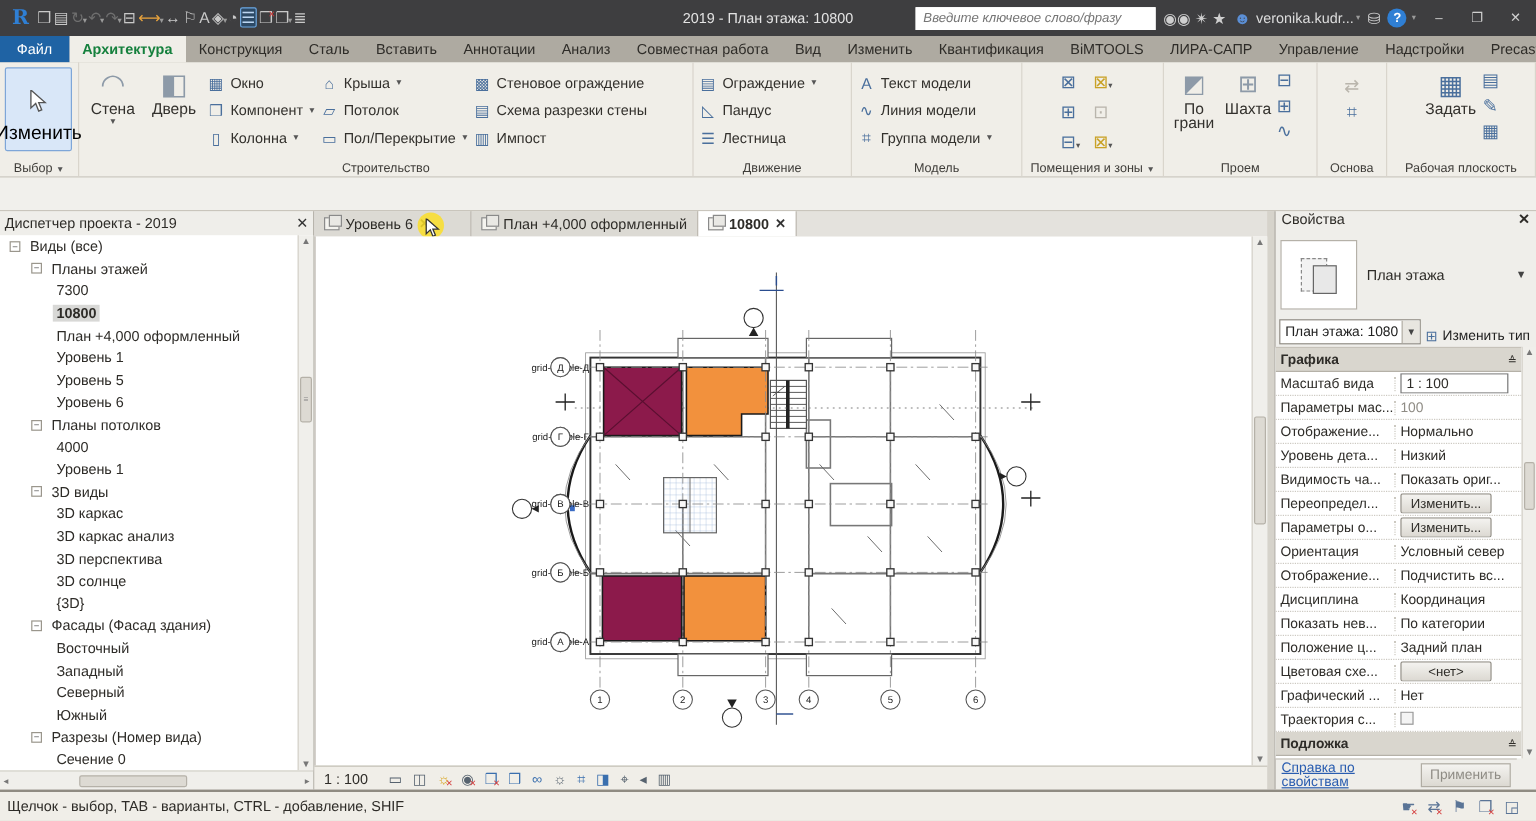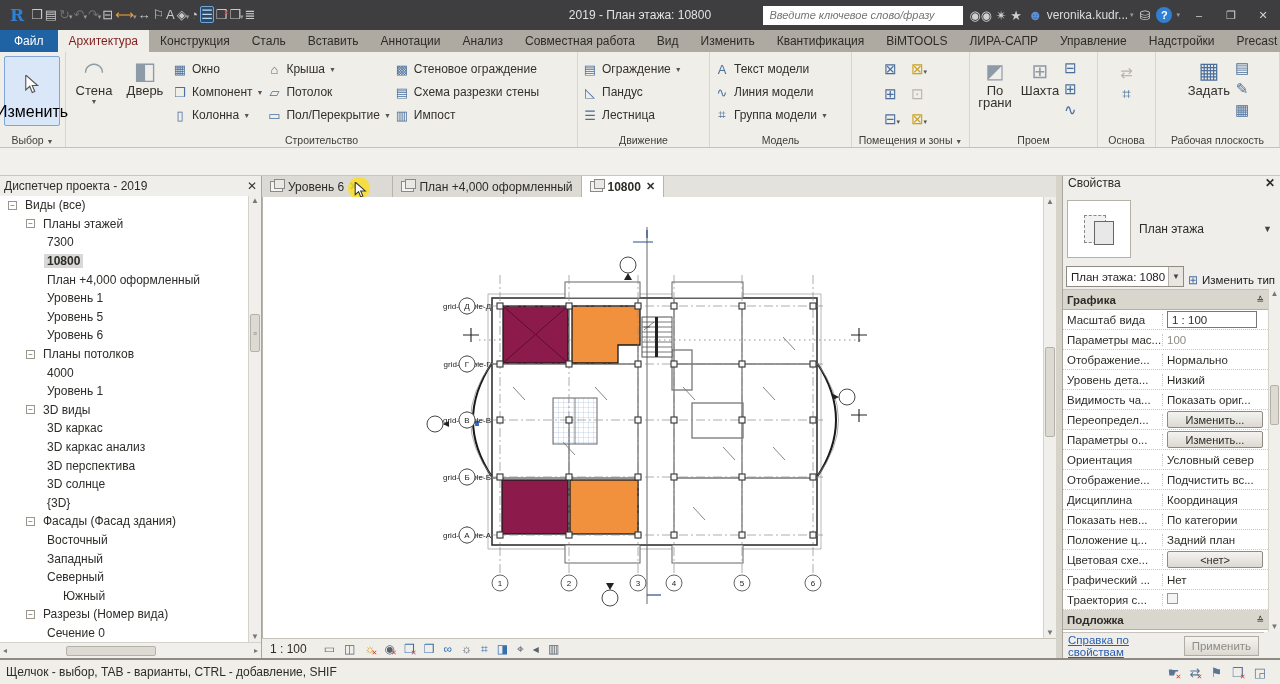--- a/index.html
+++ b/index.html
@@ -21,21 +21,21 @@
   .tbicon { color:#cfcfcf; font-size:13px; }
   #user-chip { display:flex; align-items:center; gap:4px; color:#dcdcdc; }
   #user-icon { color:#5b8fd6; font-size:14px; }
   #help-icon { width:16px; height:16px; border-radius:50%; background:#2f7fd4; color:#fff; font-size:11px; line-height:16px; text-align:center; font-weight:bold; }
   .winbtn { width:26px; height:22px; line-height:22px; text-align:center; color:#d0d0d0; font-size:11px; }
 
   
   #tabrow { position:absolute; left:0; top:30px; width:1280px; height:22px; background:#aeaaa1; display:flex; align-items:stretch; font-size:12px; }
   .rtab { padding:0 11px; line-height:22px; color:#2e2c28; white-space:nowrap; }
   .rtab.file { background:#1f63a4; color:#fff; padding:0 14px; }
-  .rtab.active { background:#f0eee8; color:#7f1d1d; }
+  .rtab.active { background:#f0eee8; color:#15803d;font-weight:bold; }
 
   
   #ribbon { position:absolute; left:0; top:52px; width:1280px; height:96px; background:#f0eee8; border-bottom:1px solid #c6c2b9; display:flex; }
   .panel { position:relative; height:100%; border-right:1px solid #d9d5cc; padding:4px 4px 16px 4px; display:flex; align-items:flex-start; gap:3px; }
   .plabel { position:absolute; bottom:1px; left:0; right:0; text-align:center; font-size:10.5px; color:#3f3d39; white-space:nowrap; }
   .caret { font-size:7px; color:#555; }
   .bigbtn { width:48px; height:72px; display:flex; flex-direction:column; align-items:center; justify-content:flex-start; gap:1px; padding-top:2px; }
   .bigbtn .bic { font-size:24px; line-height:26px; color:#8d9aa8; }
   .bigbtn .blb { font-size:13px; color:#33312d; text-align:center; line-height:12px; }
   #modify-btn { width:56px; height:70px; background:#d9e7f8; border:1px solid #7ea6d8; border-radius:2px; display:flex; flex-direction:column; align-items:center; justify-content:flex-end; padding-bottom:4px; }
@@ -105,21 +105,21 @@
   #edit-type { display:flex; align-items:center; gap:4px; font-size:11.5px; color:#222; }
   #edit-type .eicon { font-size:12px; color:#4a6f9c; }
   #pgrid { position:absolute; left:0; top:113px; right:12px; bottom:26px; background:#fff; border-top:1px solid #c6c2b9; overflow:hidden; }
   .prow { height:20px; display:flex; align-items:center; border-bottom:1px dotted #ccc9c1; font-size:11.5px; }
   .prow.group { background:#d9d6ce; font-weight:bold; color:#2e2c28; border-bottom:1px solid #b5b1a8; padding-left:4px; }
   .prow.group .pin { margin-left:auto; margin-right:4px; font-size:9px; font-weight:normal; }
   .pname { width:100px; flex:none; padding-left:4px; color:#2e2c28; border-right:1px dotted #ccc9c1; white-space:nowrap; overflow:hidden; }
   .pval { flex:1; padding-left:4px; color:#2e2c28; white-space:nowrap; overflow:hidden; }
   .pval.muted { color:#8f8c85; }
   .pval .vbox { display:inline-block; min-width:90px; border:1px solid #777; background:#fff; padding:0 4px; height:17px; line-height:17px; }
-  .pbtn { display:inline-block; width:96px; text-align:center; height:17px; line-height:16px; background:linear-gradient(#f4f3f0,#dcd9d2); border:1px solid #8f8b82; border-radius:2px; font-size:11px; }
+  .pbtn { display:inline-block; width:76px; text-align:center; height:17px; line-height:16px; background:linear-gradient(#f4f3f0,#dcd9d2); border:1px solid #8f8b82; border-radius:2px; font-size:11px; }
   .pcheck { width:11px; height:11px; border:1px solid #999; background:#f4f4f4; display:inline-block; }
   #pscroll { position:absolute; right:0; top:113px; width:12px; bottom:26px; background:#f0efeb; border-left:1px solid #d5d2ca; font-size:8px; color:#777; text-align:center; }
   #ps-thumb { position:absolute; left:1px; right:1px; top:96px; height:40px; background:#dddad3; border:1px solid #b5b1a8; border-radius:2px; }
   #props-foot { position:absolute; left:0; bottom:0; right:16px; height:26px; display:flex; align-items:center; padding:0 5px; border-top:1px solid #c6c2b9; }
   #prop-help { font-size:11.5px; color:#2a5db0; text-decoration:underline; }
   #apply-btn { margin-left:auto; width:78px; height:20px; background:linear-gradient(#f4f3f0,#dcd9d2); border:1px solid #b0aca3; color:#8f8c85; font-size:11.5px; text-align:center; line-height:19px; }
 
   
   #statusbar { position:absolute; left:0; top:658px; width:1280px; height:26px; background:#f0eee8; border-top:2px solid #8f8b82; display:flex; align-items:center; padding:0 6px; font-size:12px; color:#2e2c28; }
   #status-icons { margin-left:auto; display:flex; gap:10px; padding-right:8px; }
@@ -401,21 +401,21 @@
         </div>
         <div class="trow" style="padding-left: 44px;">
           <span class="tlbl">Восточный</span>
         </div>
         <div class="trow" style="padding-left: 44px;">
           <span class="tlbl">Западный</span>
         </div>
         <div class="trow" style="padding-left: 44px;">
           <span class="tlbl">Северный</span>
         </div>
-        <div class="trow" style="padding-left: 44px; margin-left: 16px;">
+        <div class="trow" style="padding-left: 44px;">
           <span class="tlbl">Южный</span>
         </div>
         <div class="trow" style="padding-left: 26px;">
           <span class="texp">−</span>
           <span class="tlbl">Разрезы (Номер вида)</span>
         </div>
         <div class="trow" style="padding-left: 44px;">
           <span class="tlbl">Сечение 0</span>
         </div>
       </div>

